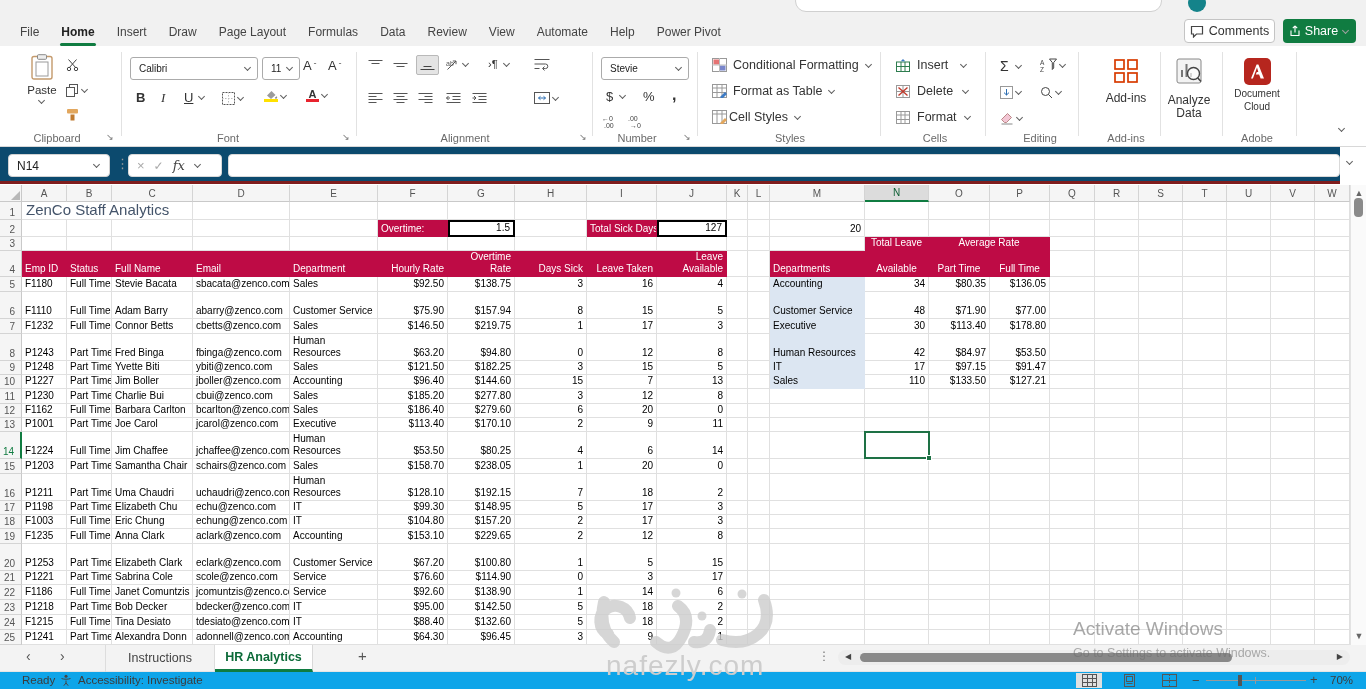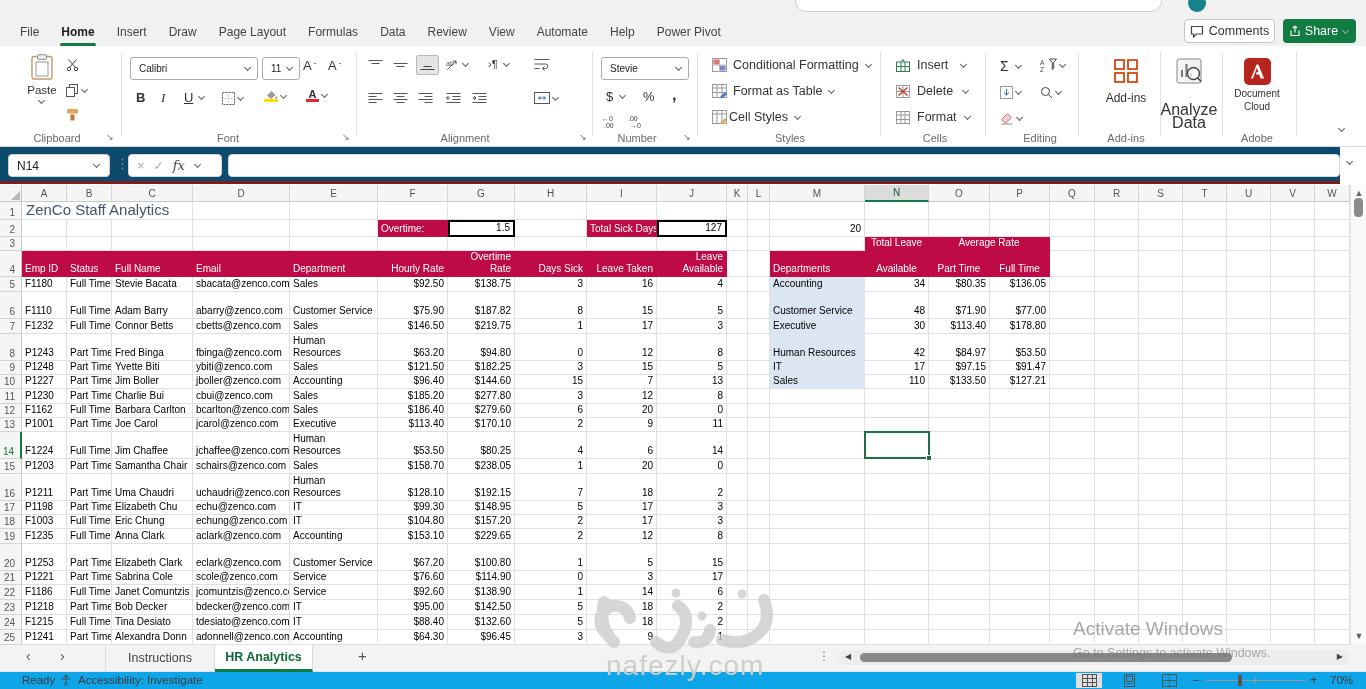--- a/index.html
+++ b/index.html
@@ -401,21 +401,21 @@
   <div class="glabel" style="left:1126px">Add-ins</div>
   <div class="gdiv" style="left:1160px"></div>
 
   <div class="bigbtn" style="left:1162px;top:12px;width:54px">
     <svg width="27" height="26" viewBox="0 0 27 26">
         <rect x="1" y="1" width="24" height="24" rx="2" fill="#F3F3F3" stroke="#888"></rect>
         <path d="M6 19v-7M10.5 19V6M15 19v-4" stroke="#777" stroke-width="2"></path>
         <circle cx="17.5" cy="15.5" r="6" fill="#fff" fill-opacity="0.7" stroke="#444" stroke-width="1.4"></circle>
         <path d="M21.8 20l3.2 3.5" stroke="#444" stroke-width="1.6"></path>
       </svg>
-    <span style="margin-top:19px;font-size:16px;line-height:13px;text-align:center"><span>Analyze</span><br><span>Data</span></span>
+    <span style="margin-top:10px;font-size:12px;line-height:13px;text-align:center"><span>Analyze</span><br><span>Data</span></span>
   </div>
   <div class="gdiv" style="left:1222px"></div>
 
   <div class="bigbtn" style="left:1226px;top:12px;width:62px">
     <svg width="27" height="27" viewBox="0 0 27 27">
         <rect width="27" height="27" rx="5" fill="#B6261E"></rect>
         <path d="M7 20.5L12.6 6.5h1.8L20 20.5h-3.4l-1.5-4h-3.3l1-2.6h1.5L13 9.6 8.9 20.5z" fill="#fff"></path>
       </svg>
     <span style="margin-top:2px;font-size:10px;line-height:13px;text-align:center"><span>Document</span><br><span>Cloud</span></span>
   </div>
@@ -625,21 +625,21 @@
           <td class=""></td>
         </tr>
         <tr style="height:27px">
           <th class="rh">6</th>
           <td class="l">F1110</td>
           <td class="l">Full Time</td>
           <td class="l">Adam Barry</td>
           <td class="l">abarry@zenco.com</td>
           <td class="l wrap">Customer Service</td>
           <td class="r">$75.90</td>
-          <td class="r">$187.82</td>
+          <td class="r">$157.94</td>
           <td class="r">8</td>
           <td class="r">15</td>
           <td class="r">5</td>
           <td class=""></td>
           <td class=""></td>
           <td class="dept l">Customer Service</td>
           <td class="r">48</td>
           <td class="r">$71.90</td>
           <td class="r">$77.00</td>
           <td class=""></td>

